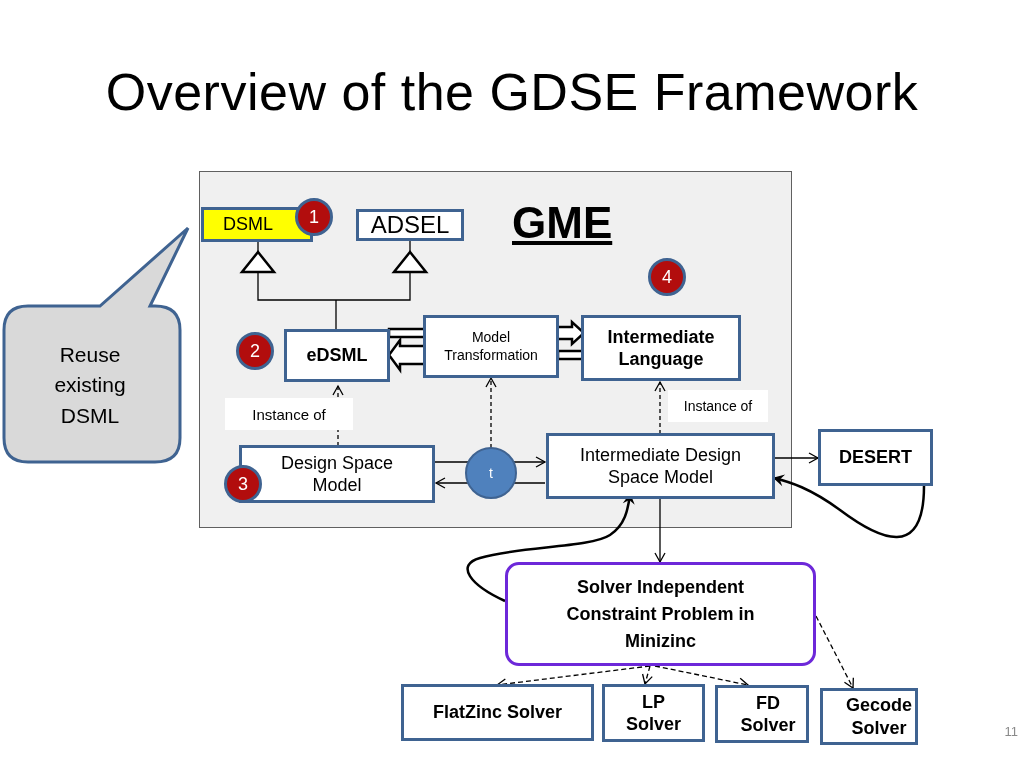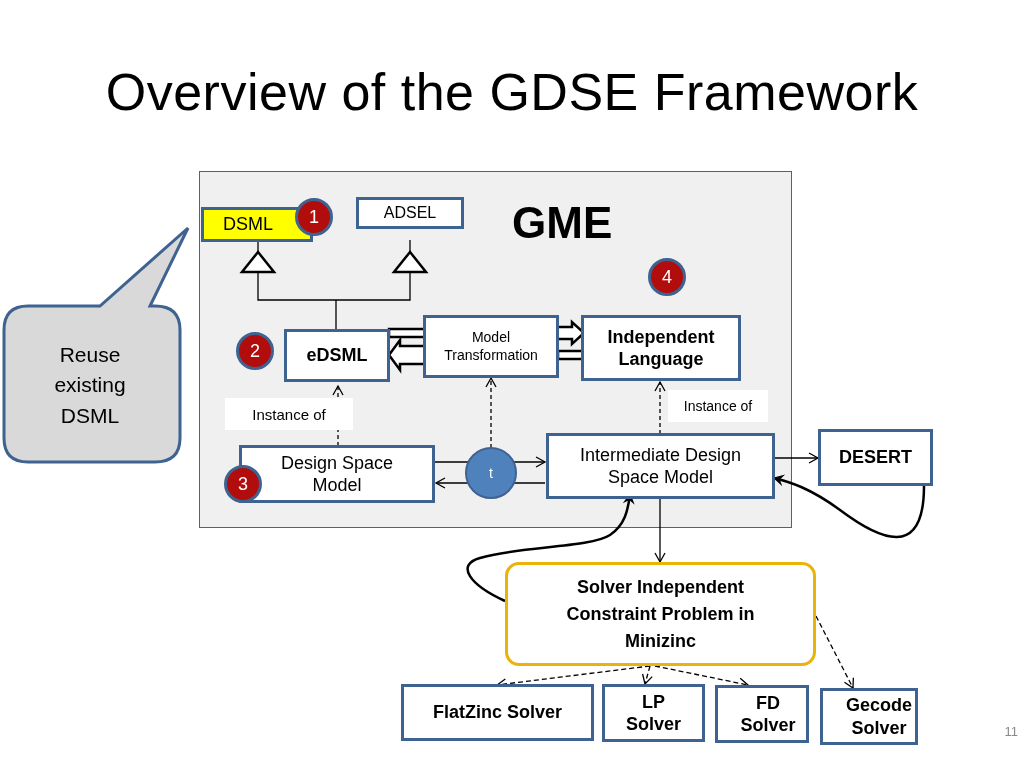--- a/index.html
+++ b/index.html
@@ -2,21 +2,21 @@
 <html><head>
 <meta charset="utf-8">
 <style>
   html, body { margin:0; padding:0; }
   body { width:1024px; height:768px; background:#ffffff; position:relative; overflow:hidden;
          font-family:"Liberation Sans", "DejaVu Sans", sans-serif; color:#000; }
   .title { position:absolute; left:0; top:62px; width:1024px; text-align:center; font-size:52px;
            font-family:"Liberation Sans", sans-serif; letter-spacing:0.5px; }
   .gme-panel { position:absolute; left:199px; top:171px; width:593px; height:357px; background:#f0f0f0;
                border:1px solid #606060; box-sizing:border-box; }
-  .gme-label { position:absolute; left:512px; top:198px; font-size:44px; font-weight:bold; }
+  .gme-label { position:absolute; left:512px; top:198px; font-size:44px; font-weight:bold;text-decoration:underline; }
   .box { position:absolute; box-sizing:border-box; border:3px solid #3f6391; background:#fff;
          display:flex; align-items:center; justify-content:center; text-align:center; line-height:1.25; }
   .badge { position:absolute; width:38px; height:38px; border-radius:50%; background:#b20d0d;
            border:3px solid #3f6391; box-sizing:border-box; color:#fff; font-size:18px;
            display:flex; align-items:center; justify-content:center; }
   .note { position:absolute; background:#fff; font-size:15px; display:flex; align-items:center; justify-content:center; }
   .tcircle { position:absolute; width:52px; height:52px; border-radius:50%; background:#4f81bd;
              border:2px solid #3f6391; box-sizing:border-box; color:#fff; font-size:14px;
              display:flex; align-items:center; justify-content:center; }
   svg.lines { position:absolute; left:0; top:0; }
@@ -83,32 +83,32 @@
 
   <line x1="650" y1="666" x2="497" y2="685" stroke="#000" stroke-width="1.3" stroke-dasharray="5,3" marker-end="url(#open)"></line>
   <line x1="650" y1="666" x2="645" y2="684" stroke="#000" stroke-width="1.3" stroke-dasharray="5,3" marker-end="url(#open)"></line>
   <line x1="655" y1="666" x2="748" y2="685" stroke="#000" stroke-width="1.3" stroke-dasharray="5,3" marker-end="url(#open)"></line>
   <line x1="816" y1="616" x2="853" y2="688" stroke="#000" stroke-width="1.3" stroke-dasharray="5,3" marker-end="url(#open)"></line>
 </svg>
 
 <div class="box" style="left:201px;top:207px;width:112px;height:35px;background:#ffff00;font-size:18px;">
   <span style="margin-right:18px">DSML</span>
 </div>
-<div class="box" style="left:356px;top:197px;width:108px;height:32px;font-size:16px;">
+<div class="box" style="left:356px;top:209px;width:108px;height:32px;font-size:24px;">
   <span>ADSEL</span>
 </div>
 <div class="box" style="left:284px;top:329px;width:106px;height:53px;font-size:18px;font-weight:bold;">
   <span>eDSML</span>
 </div>
 <div class="box" style="left:423px;top:315px;width:136px;height:63px;font-size:14px;flex-direction:column;">
   <span>Model</span>
   <span>Transformation</span>
 </div>
 <div class="box" style="left:581px;top:315px;width:160px;height:66px;font-size:18px;font-weight:bold;flex-direction:column;">
-  <span>Independent</span>
+  <span>Intermediate</span>
   <span>Language</span>
 </div>
 <div class="box" style="left:239px;top:445px;width:196px;height:58px;font-size:18px;flex-direction:column;">
   <span>Design Space</span>
   <span>Model</span>
 </div>
 <div class="box" style="left:546px;top:433px;width:229px;height:66px;font-size:18px;flex-direction:column;">
   <span>Intermediate Design</span>
   <span>Space Model</span>
 </div>
@@ -119,21 +119,21 @@
 <div class="tcircle" style="left:465px;top:447px;">t</div>
 
 <div class="badge" style="left:295px;top:198px;">1</div>
 <div class="badge" style="left:236px;top:332px;">2</div>
 <div class="badge" style="left:224px;top:465px;">3</div>
 <div class="badge" style="left:648px;top:258px;">4</div>
 
 <div class="box" style="left:818px;top:429px;width:115px;height:57px;font-size:18px;font-weight:bold;text-align:center;">
   <span>DESERT</span>
 </div>
-<div class="box" style="left:505px;top:562px;width:311px;height:104px;border:3px solid #eab308;border-radius:14px;font-size:18px;font-weight:bold;flex-direction:column;line-height:1.5;">
+<div class="box" style="left:505px;top:562px;width:311px;height:104px;border:3px solid #6d28d9;border-radius:14px;font-size:18px;font-weight:bold;flex-direction:column;line-height:1.5;">
   <span>Solver Independent</span>
   <span>Constraint Problem in</span>
   <span>Minizinc</span>
 </div>
 <div class="box" style="left:401px;top:684px;width:193px;height:57px;font-size:18px;font-weight:bold;">
   <span>FlatZinc Solver</span>
 </div>
 <div class="box" style="left:602px;top:684px;width:103px;height:58px;font-size:18px;font-weight:bold;flex-direction:column;">
   <span>LP</span>
   <span>Solver</span>

